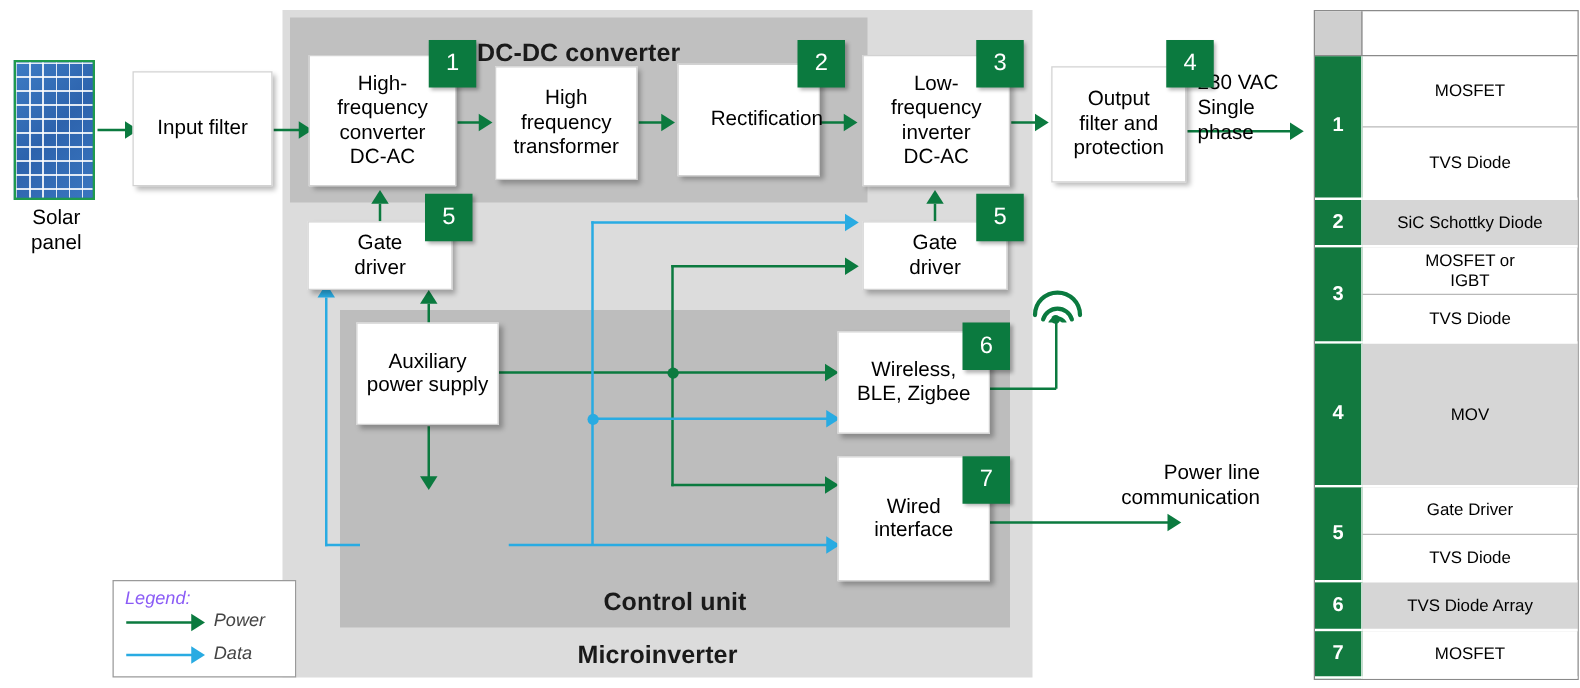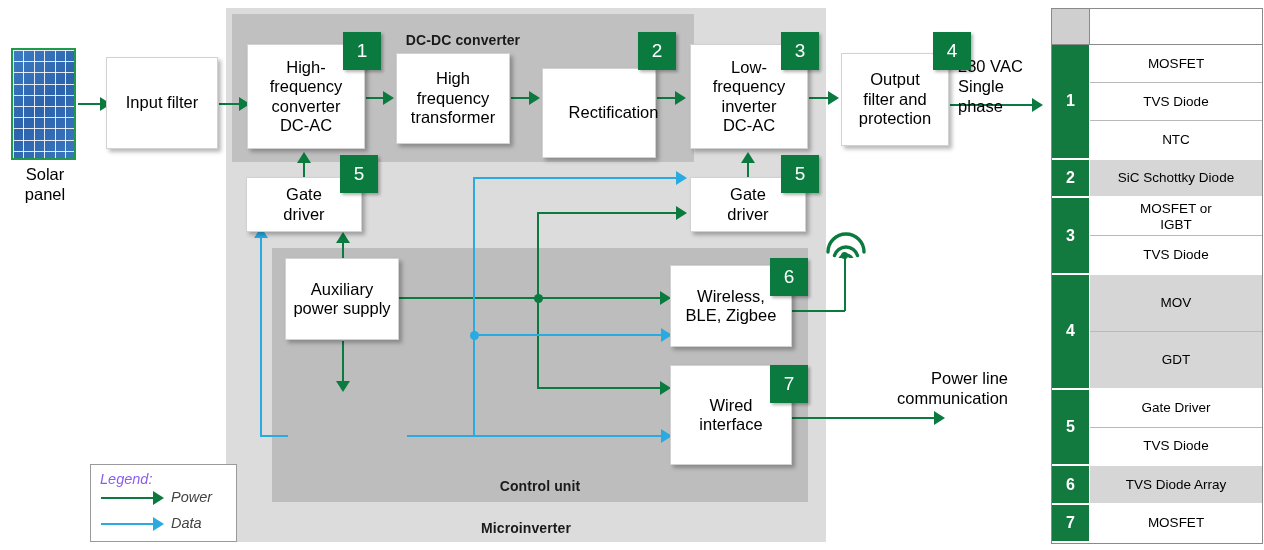--- a/index.html
+++ b/index.html
@@ -12,21 +12,21 @@
   }
   #stage{position:absolute;left:0;top:0;width:1264px;height:550px;}
 
   
   .region{position:absolute;box-sizing:border-box;}
   #microinverter{left:226px;top:8px;width:600px;height:534px;background:#dcdcdc;}
   #dcdc{left:232px;top:14px;width:462px;height:148px;background:#c0c0c0;}
   #controlunit{left:272px;top:248px;width:536px;height:254px;background:#bdbdbd;}
 
   .region-title{
-    position:absolute;font-weight:bold;font-size:14px;color:#1a1a1a;
+    position:absolute;font-weight:bold;font-size:20px;color:#1a1a1a;
     letter-spacing:.1px;white-space:nowrap;
   }
   #dcdc-title{left:0;top:18px;width:462px;text-align:center;}
   #cu-title{left:0;bottom:8px;width:536px;text-align:center;}
   #mi-title{left:0;bottom:6px;width:600px;text-align:center;}
 
   
   .block{
     position:absolute;box-sizing:border-box;
     background:#ffffff;border:1px solid #d2d2d2;
@@ -167,21 +167,21 @@
 
   <div class="block" id="b-hf-tx" style="left:396px;top:53px;width:114px;height:91px;">
     <span style="white-space: pre-line;">High
 frequency
 transformer</span>
   </div>
 
   <div class="w hp" style="left:511px;top:97px;width:25px;"></div>
   <div class="arrow ar-r" style="left:529px;top:91px;"></div>
 
-  <div class="block" id="b-rect" style="left:542px;top:68px;width:114px;height:90px;padding-left:33px;">
+  <div class="block" id="b-rect" style="left:542px;top:51px;width:114px;height:90px;padding-left:33px;">
     <span style="white-space: pre-line;">Rectification</span>
   </div>
   <div class="badge" style="left:638px;top:32px;">2</div>
 
   <div class="w hp" style="left:657px;top:97px;width:25px;"></div>
   <div class="arrow ar-r" style="left:675px;top:91px;"></div>
 
   <div class="block" id="b-lf-inv" style="left:690px;top:44px;width:118px;height:105px;">
     <span style="white-space: pre-line;">Low-
 frequency
@@ -302,42 +302,40 @@
   <div id="techtable">
     <div class="thead">
       <div class="th-num"></div>
     </div>
     <div id="tech-body">
         <div class="grp" style="height: 114.923px;">
           <div class="grp-num">1</div>
           <div class="grp-rows">
             <div class="trow" style="white-space: pre-line;">MOSFET</div>
             <div class="trow" style="white-space: pre-line;">TVS Diode</div>
-            <div class="trow" style="white-space: pre-line;">NTC</div>
           </div>
         </div>
         <div class="grp" style="height: 38.3077px;">
           <div class="grp-num">2</div>
           <div class="grp-rows">
             <div class="trow alt" style="white-space: pre-line;">SiC Schottky Diode</div>
           </div>
         </div>
         <div class="grp" style="height: 76.6154px;">
           <div class="grp-num">3</div>
           <div class="grp-rows">
             <div class="trow" style="white-space: pre-line;">MOSFET or
 IGBT</div>
             <div class="trow" style="white-space: pre-line;">TVS Diode</div>
           </div>
         </div>
         <div class="grp" style="height: 114.923px;">
           <div class="grp-num">4</div>
           <div class="grp-rows">
             <div class="trow alt" style="white-space: pre-line;">MOV</div>
-            <div class="trow alt" style="white-space: pre-line;">GDT</div>
           </div>
         </div>
         <div class="grp" style="height: 76.6154px;">
           <div class="grp-num">5</div>
           <div class="grp-rows">
             <div class="trow" style="white-space: pre-line;">Gate Driver</div>
             <div class="trow" style="white-space: pre-line;">TVS Diode</div>
           </div>
         </div>
         <div class="grp" style="height: 38.3077px;">

